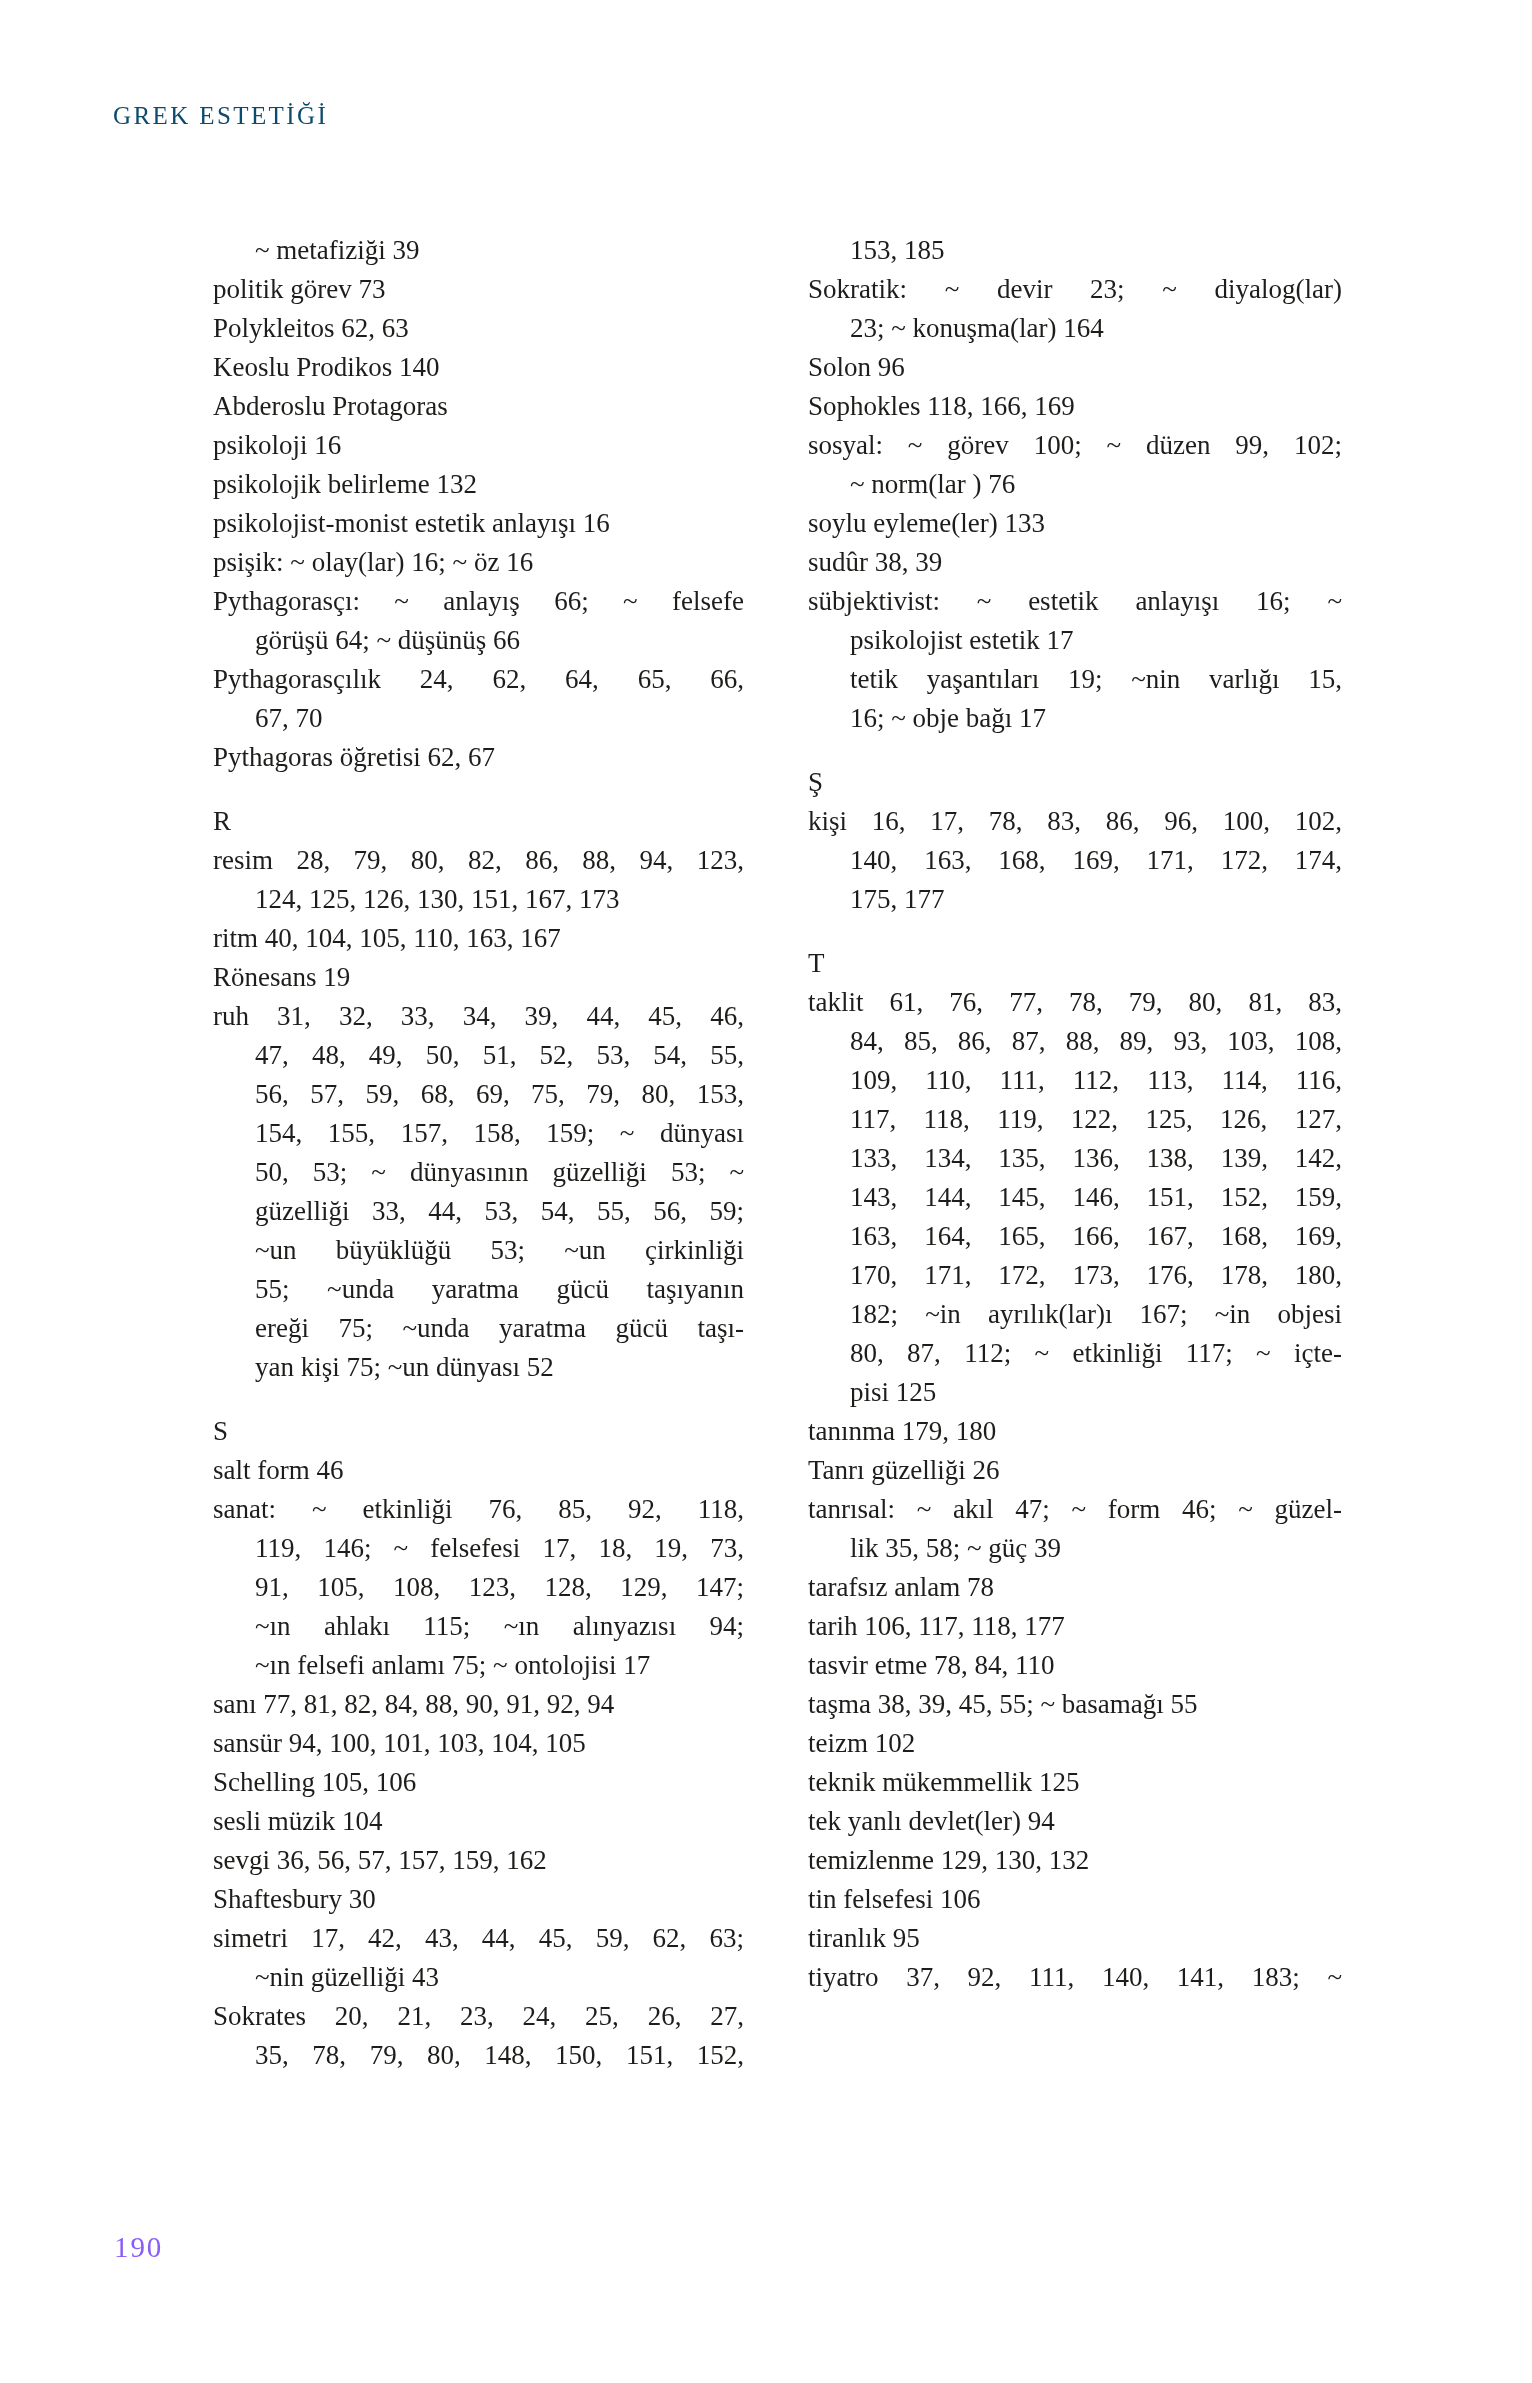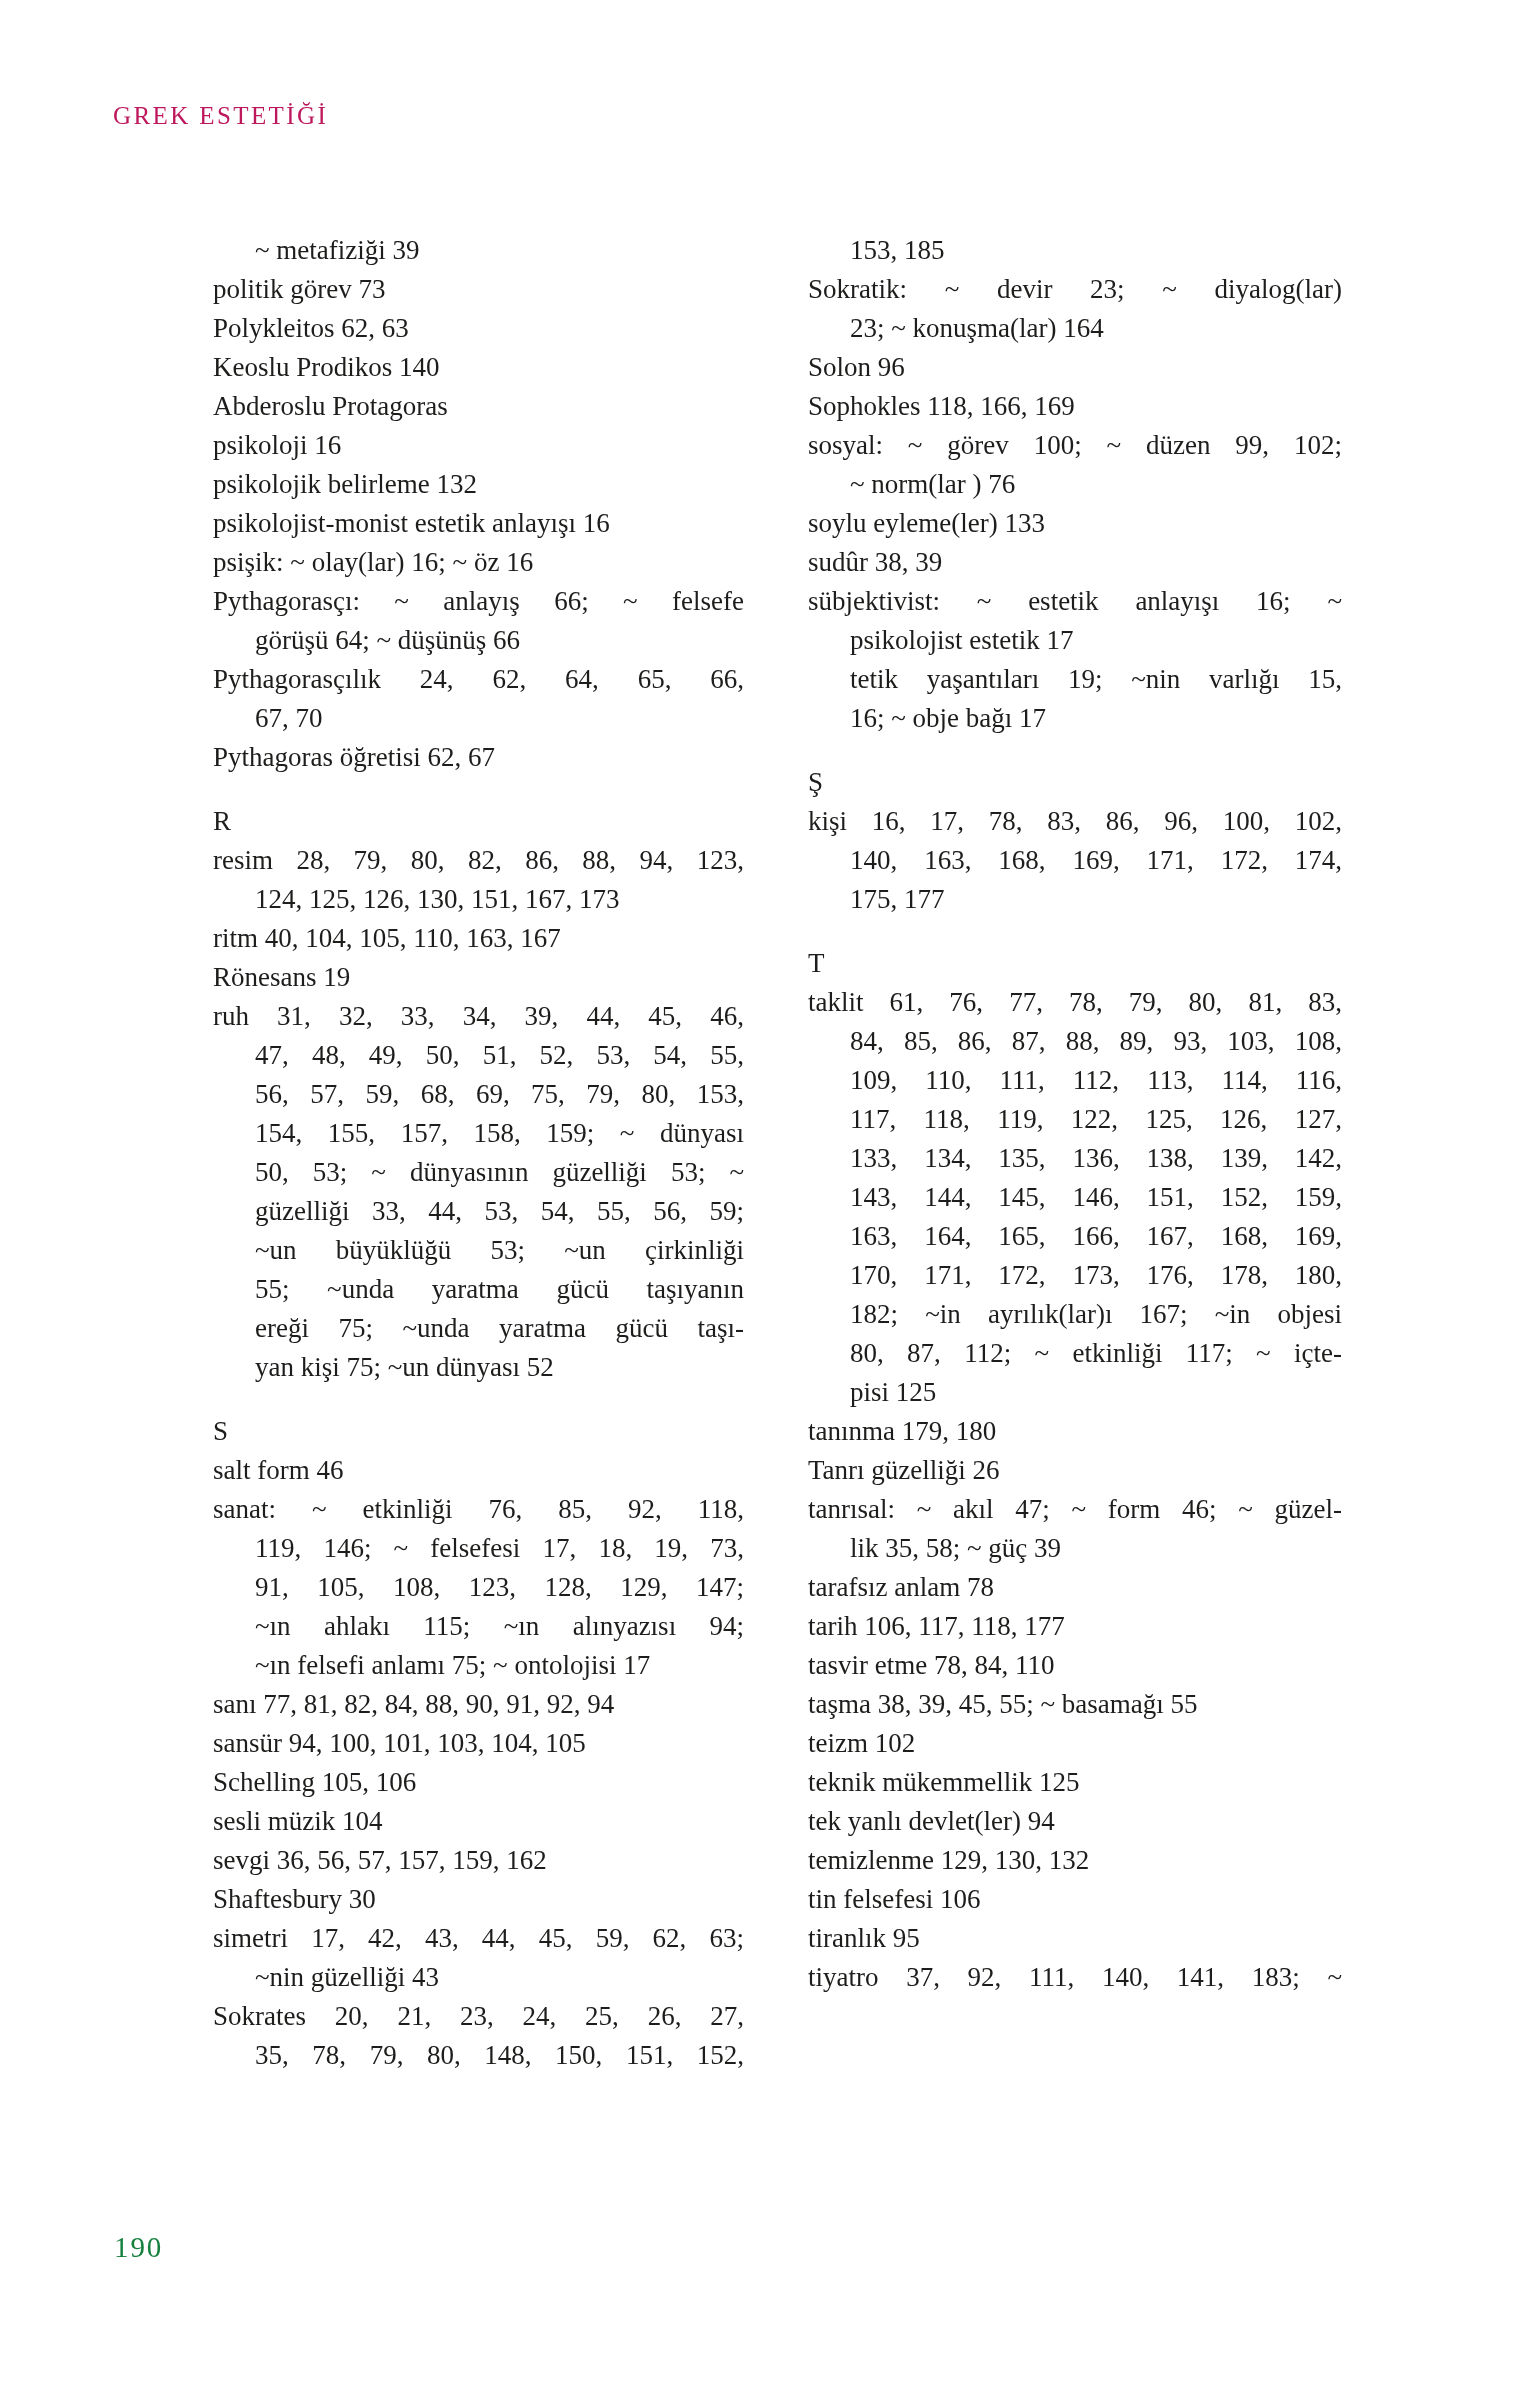--- a/index.html
+++ b/index.html
@@ -15,21 +15,21 @@
     font-family: "Liberation Serif", "DejaVu Serif", serif;
     color: #1d1d1b;
     overflow: hidden;
   }
   .running-header {
     position: absolute;
     left: 113px;
     top: 102px;
     font-size: 25px;
     letter-spacing: 2.4px;
-    color: #be185d;
+    color: #0c4a6e;
   }
   .col {
     position: absolute;
     top: 231px;
     font-size: 27px;
     line-height: 39px;
   }
   .col-left  { left: 213px; width: 531px; }
   .col-right { left: 788px; width: 534px; margin-left: 20px; }
   .line { min-height: 39px; }
@@ -39,21 +39,21 @@
     text-align-last: justify;
     -moz-text-align-last: justify;
   }
   .heading { margin-top: 25px; }
   .page-number {
     position: absolute;
     left: 114px;
     top: 2231px;
     font-size: 29px;
     letter-spacing: 1.9px;
-    color: #15803d;
+    color: #8b5cf6;
   }
 </style>
 </head>
 <body>
 
 <div class="page">
   <div class="running-header">GREK ESTETİĞİ</div>
 
   <div class="col col-left">
       <div>

